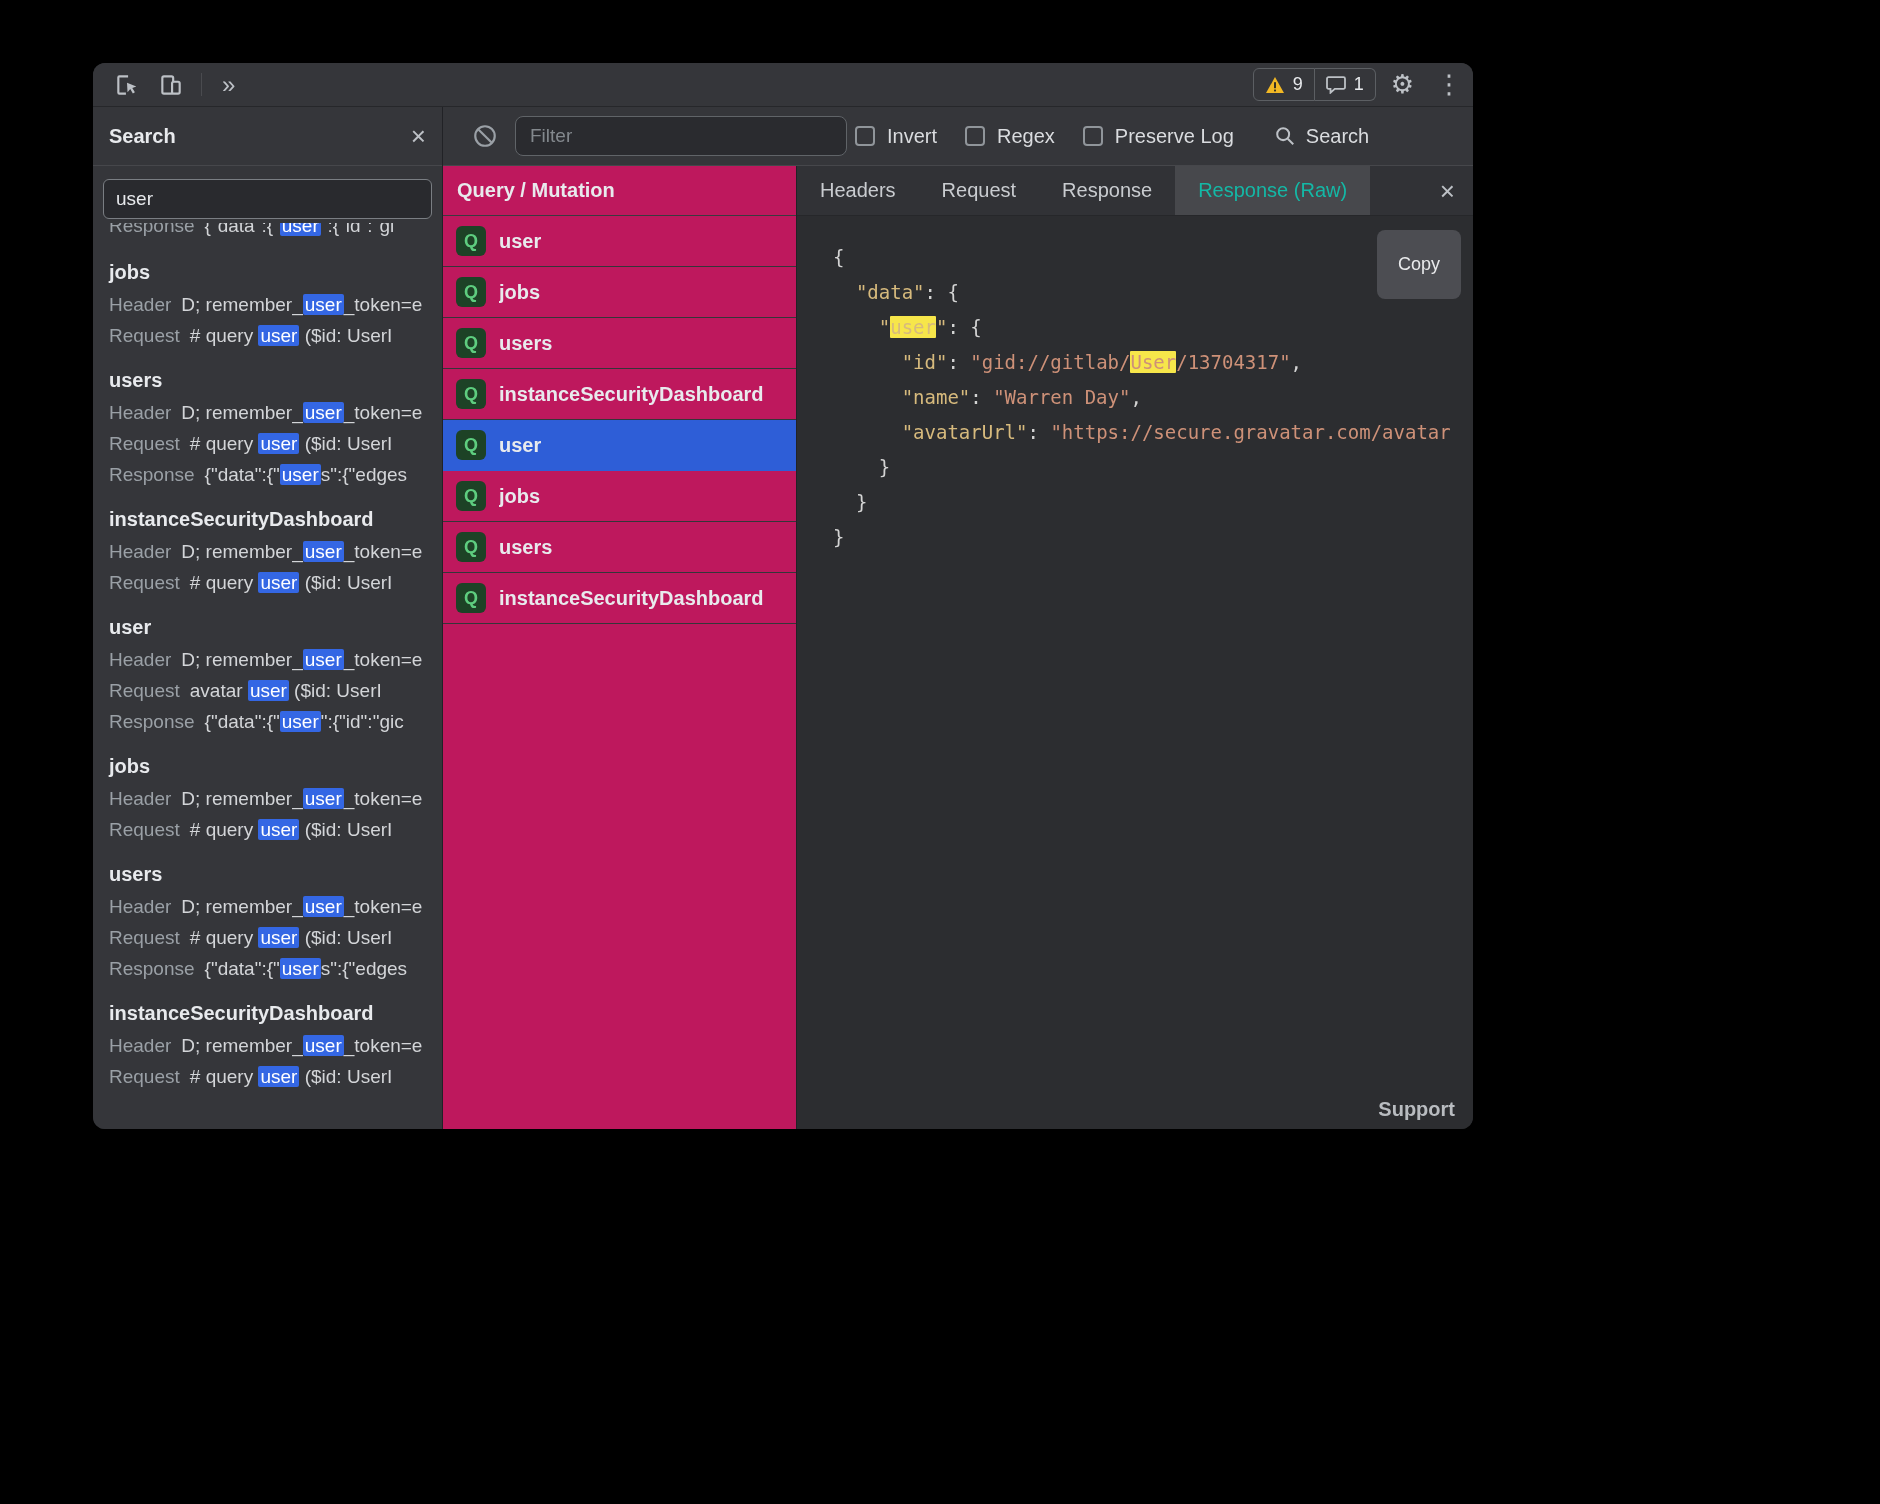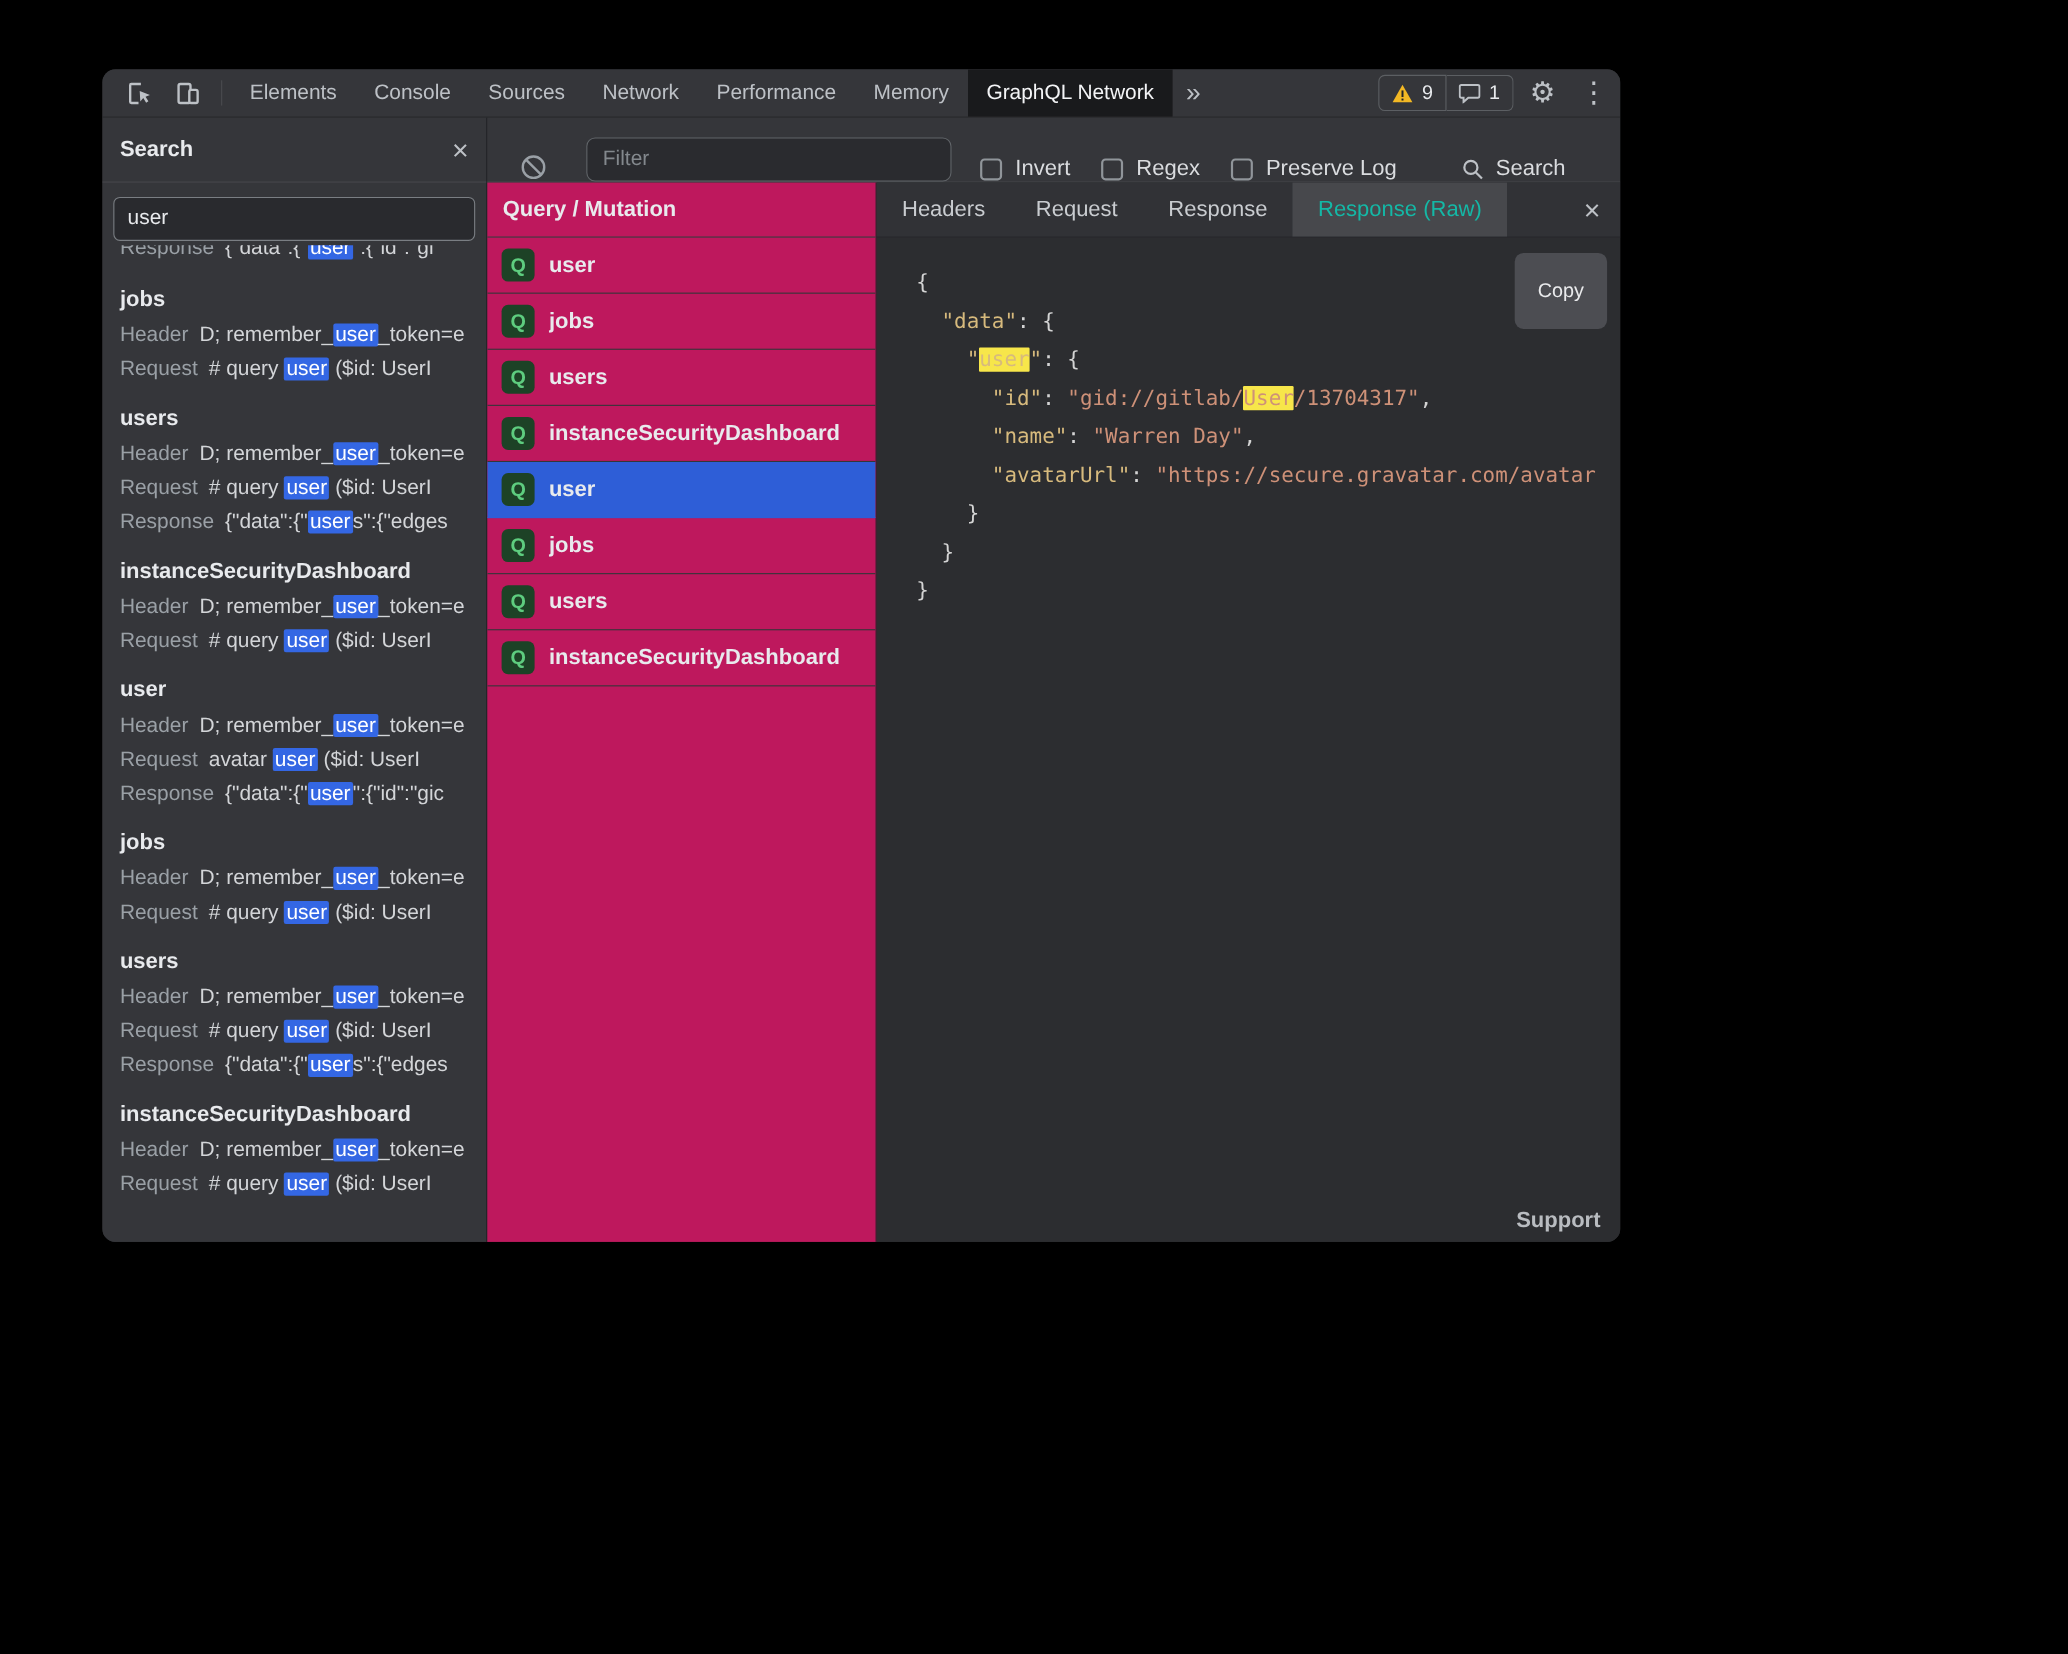--- a/index.html
+++ b/index.html
@@ -34,21 +34,21 @@
   .results{flex:1;overflow:hidden;padding:2px 12px 0 16px;min-height:0}
   .clipped-row{height:20px;overflow:hidden}
   .clipped-row .result-line{margin-top:-13px}
   .result-item{margin-top:18px}
   .result-title{font-weight:bold;font-size:20px;color:#e8eaed;margin-bottom:5px}
   .result-line{display:block;white-space:nowrap;overflow:hidden;font-size:19px;line-height:31px;color:#d3d5d8}
   .result-label{color:#9aa0a6;margin-right:10px}
   .hl{background:#3467e4;color:#fff;border-radius:2px;padding:0 2px}
   
   .right-region{flex:1;display:flex;flex-direction:column;min-width:0}
-  .filter-toolbar{height:59px;flex:none;display:flex;align-items:flex-end;gap:26px;padding:0 20px;background:#35363a;border-bottom:1px solid #46474b}
+  .filter-toolbar{height:59px;flex:none;display:flex;align-items:center;gap:8px;padding:0 20px;background:#35363a;border-bottom:1px solid #46474b}
   .filter-input{width:332px;height:40px;background:#2a2b2f;border:1px solid #606468;border-radius:8px;color:#e8eaed;font-size:19px;padding:0 14px;font-family:"Liberation Sans",sans-serif;outline:none}
   .filter-input::placeholder{color:#83888d}
   .checkgroup{display:flex;align-items:center;gap:28px}
   .checkbox{display:flex;align-items:center;gap:12px;cursor:pointer}
   .cbox{width:20px;height:20px;border:2px solid #90959a;border-radius:4px;flex:none}
   .cblabel{color:#dadcdf;font-size:20px;white-space:nowrap}
   .search-group{display:flex;align-items:center;gap:10px;margin-left:32px;cursor:pointer}
   
   .panes{flex:1;display:flex;min-height:0}
   .mid-pane{width:354px;flex:none;background:#be185d;border-right:1px solid #212226;display:flex;flex-direction:column;min-height:0}
@@ -87,29 +87,20 @@
           <path fill="#bdc1c6" d="M12 10l8.6 3.3-3.7 1.4 2.4 3.9-1.9 1.2-2.4-4-2.5 2.9z"></path>
         </svg>
     </span>
     <span class="tb-icon">
       <svg width="26" height="26" viewBox="0 0 24 24" fill="none" stroke="#bdc1c6" stroke-width="2">
           <rect x="4" y="4" width="10" height="16" rx="1.5"></rect>
           <rect x="13" y="9" width="7" height="11" rx="1.5" fill="#35363a"></rect>
         </svg>
     </span>
     <span class="tb-sep"></span>
-    <div class="devtabs">
-        <div class="devtab">Elements</div>
-        <div class="devtab">Console</div>
-        <div class="devtab">Sources</div>
-        <div class="devtab">Network</div>
-        <div class="devtab">Performance</div>
-        <div class="devtab">Memory</div>
-        <div class="devtab active">GraphQL Network</div>
-      </div>
     <span class="more-tabs">»</span>
     <div class="badges">
       <span class="badge first">
         <svg width="20" height="18" viewBox="0 0 20 18">
             <path d="M10 1 L19 17 H1 Z" fill="#f2b824"></path>
             <rect x="9.1" y="6.2" width="1.8" height="6" fill="#222326"></rect>
             <rect x="9.1" y="13.6" width="1.8" height="1.8" fill="#222326"></rect>
           </svg>
         <span>9</span>
       </span>

